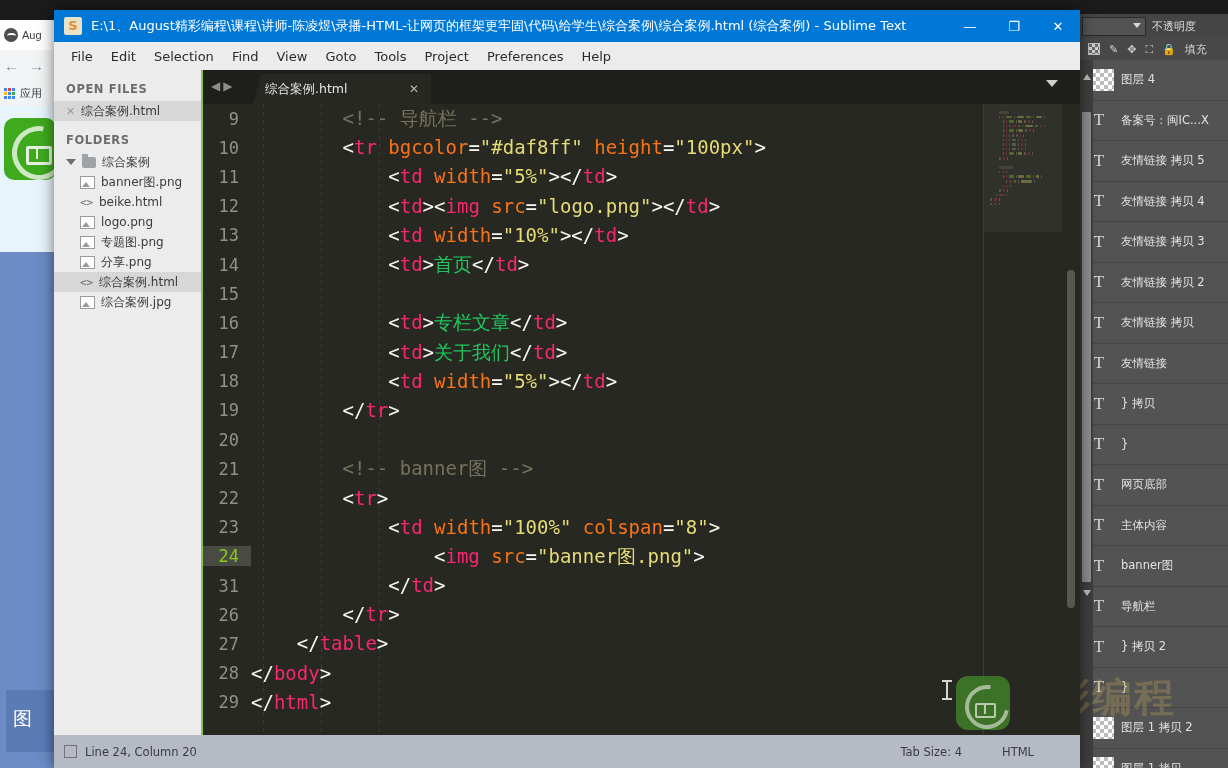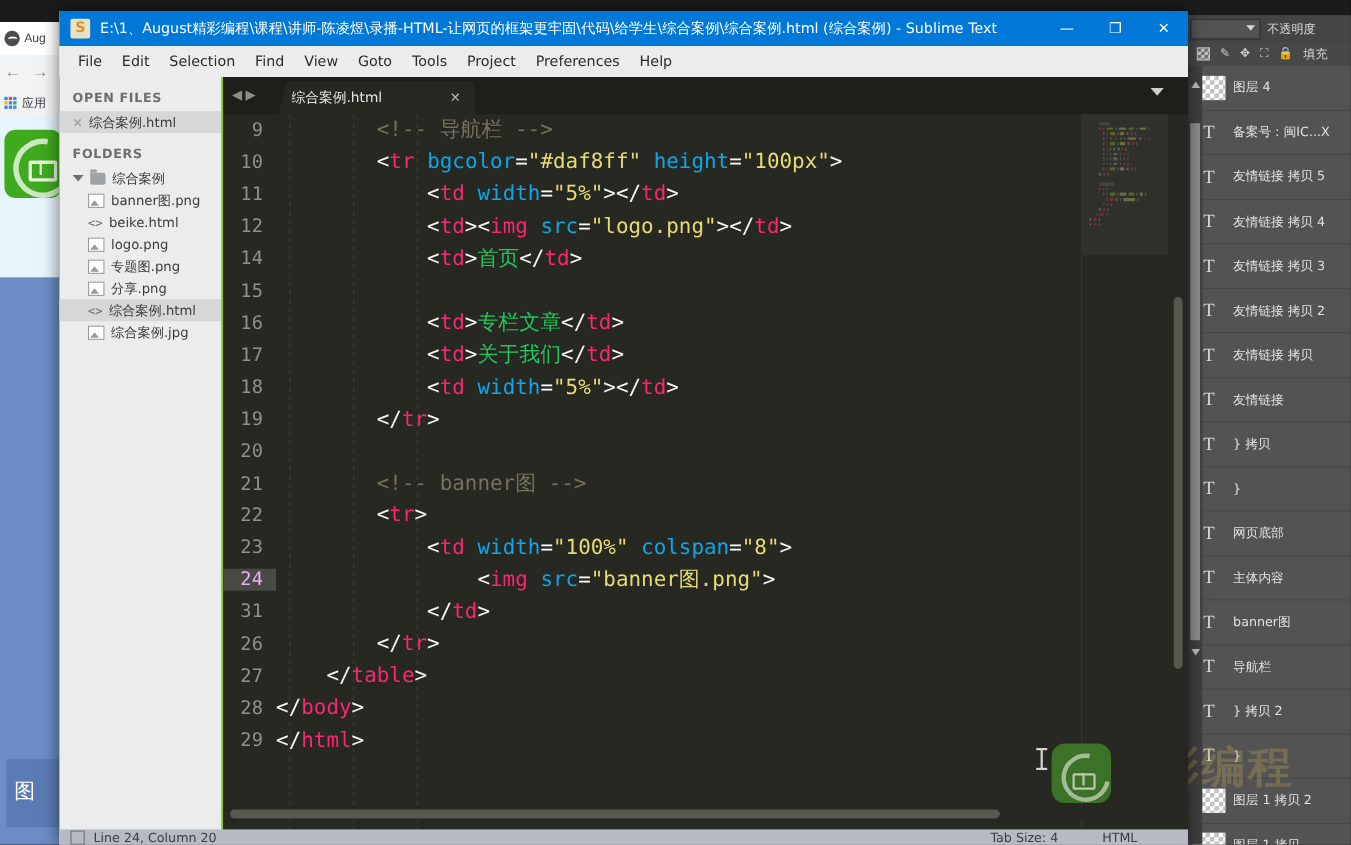--- a/index.html
+++ b/index.html
@@ -106,25 +106,25 @@
   #tab{position:absolute;left:50px;top:4px;height:30px;min-width:178px;background:#272822;display:flex;align-items:center;
       padding:0 12px;box-sizing:border-box;clip-path:polygon(8px 0,100% 0,100% 100%,0 100%);}
   #tab .tname{font-size:12.5px;color:#e6e6e6;white-space:nowrap;font-family:"DejaVu Sans",sans-serif;}
   #tab .tclose{margin-left:auto;padding-left:26px;color:#b9b9b2;font-size:12px;}
   #tab-menu{position:absolute;right:22px;top:10px;width:0;height:0;border-left:6px solid transparent;border-right:6px solid transparent;border-top:7px solid #cfcfc8;}
 
   #code{position:absolute;left:0;top:34px;width:877px;height:654px;background:#272822;overflow:hidden;}
   .cline{position:relative;height:29.2px;display:flex;align-items:center;}
   .gutter{width:48px;text-align:right;padding-right:12px;box-sizing:border-box;color:#90918b;
       font-family:"DejaVu Sans Mono","Liberation Mono",monospace;font-size:17px;flex:none;}
-  .cline.hl .gutter{background:#4a4a44;color:#f0abfc;}
+  .cline.hl .gutter{background:#4a4a44;color:#84cc16;}
   .ctext{font-family:"DejaVu Sans Mono","Liberation Mono",monospace;font-size:19px;white-space:pre;color:#f8f8f2;line-height:1;}
   .t-tag{color:#f92672;}
   .t-pun{color:#f8f8f2;}
-  .t-attr{color:#0ea5e9;}
+  .t-attr{color:#f97316;}
   .t-str{color:#e6db74;}
   .t-cmt{color:#75715e;}
   .t-txt{color:#22c55e;}
   #indents{position:absolute;left:48px;top:0;width:560px;height:654px;pointer-events:none;}
   #indents i{position:absolute;top:0;width:1px;height:100%;background:repeating-linear-gradient(to bottom,#3b3c35 0 4px,transparent 4px 8px);}
 
   #minimap{position:absolute;right:18px;top:34px;width:78px;height:654px;background:#272822;}
   #mm-lines{position:absolute;left:6px;top:6px;width:62px;}
   .mml{height:4.6px;display:flex;gap:2px;align-items:center;}
   .mml b{display:block;height:2.6px;border-radius:1px;}
@@ -136,21 +136,21 @@
 
   #wm-logo{position:absolute;right:70px;bottom:28px;width:54px;height:54px;background:#3f7d29;border-radius:12px;opacity:.88;}
   #wm-logo .ring{position:absolute;left:9px;top:9px;width:36px;height:36px;border:4px solid #b7cfa9;border-radius:50%;border-right-color:transparent;transform:rotate(-35deg);}
   #wm-logo .bk{position:absolute;left:19px;top:27px;width:17px;height:11px;border:2px solid #cfe0c4;border-radius:2px;}
   #wm-logo .bk:after{content:"";position:absolute;left:6.5px;top:-2px;width:2px;height:11px;background:#cfe0c4;}
   #caret-ibeam{position:absolute;right:132px;bottom:58px;width:2px;height:20px;background:#d6d6d0;}
   #caret-ibeam:before,#caret-ibeam:after{content:"";position:absolute;left:-4px;width:10px;height:2px;background:#d6d6d0;}
   #caret-ibeam:before{top:0;}
   #caret-ibeam:after{bottom:0;}
 
-  #statusbar{position:absolute;left:0;bottom:0;width:1026px;height:14px;background:#b6bac4;display:flex;align-items:center;
+  #statusbar{position:absolute;left:0;bottom:0;width:1026px;height:33px;background:#b6bac4;display:flex;align-items:center;
      font-size:11.5px;color:#3a3c44;font-family:"DejaVu Sans",sans-serif;}
   #statusbar .sq{width:11px;height:11px;border:1px solid #70737c;margin:0 8px 0 10px;flex:none;}
   #statusbar .right{margin-left:auto;display:flex;gap:40px;padding-right:46px;}
 
   #hscroll{position:absolute;left:149px;bottom:22px;width:877px;height:12px;background:#272822;}
   #hscroll .ht{position:absolute;left:6px;top:2px;width:700px;height:8px;background:#57584f;border-radius:4px;}
 </style>
 </head>
 <body>
 
@@ -393,20 +393,24 @@
             </div>
             <div class="cline">
               <span class="gutter">11</span>
               <span class="ctext"><span class="t-pun">            &lt;</span><span class="t-tag">td</span><span class="t-pun"> </span><span class="t-attr">width</span><span class="t-pun">=</span><span class="t-str">"5%"</span><span class="t-pun">&gt;&lt;/</span><span class="t-tag">td</span><span class="t-pun">&gt;</span></span>
             </div>
             <div class="cline">
               <span class="gutter">12</span>
               <span class="ctext"><span class="t-pun">            &lt;</span><span class="t-tag">td</span><span class="t-pun">&gt;&lt;</span><span class="t-tag">img</span><span class="t-pun"> </span><span class="t-attr">src</span><span class="t-pun">=</span><span class="t-str">"logo.png"</span><span class="t-pun">&gt;&lt;/</span><span class="t-tag">td</span><span class="t-pun">&gt;</span></span>
             </div>
             <div class="cline">
+              <span class="gutter">13</span>
+              <span class="ctext"><span class="t-pun">            &lt;</span><span class="t-tag">td</span><span class="t-pun"> </span><span class="t-attr">width</span><span class="t-pun">=</span><span class="t-str">"10%"</span><span class="t-pun">&gt;&lt;/</span><span class="t-tag">td</span><span class="t-pun">&gt;</span></span>
+            </div>
+            <div class="cline">
               <span class="gutter">14</span>
               <span class="ctext"><span class="t-pun">            &lt;</span><span class="t-tag">td</span><span class="t-pun">&gt;</span><span class="t-txt">首页</span><span class="t-pun">&lt;/</span><span class="t-tag">td</span><span class="t-pun">&gt;</span></span>
             </div>
             <div class="cline">
               <span class="gutter">15</span>
             </div>
             <div class="cline">
               <span class="gutter">16</span>
               <span class="ctext"><span class="t-pun">            &lt;</span><span class="t-tag">td</span><span class="t-pun">&gt;</span><span class="t-txt">专栏文章</span><span class="t-pun">&lt;/</span><span class="t-tag">td</span><span class="t-pun">&gt;</span></span>
             </div>

